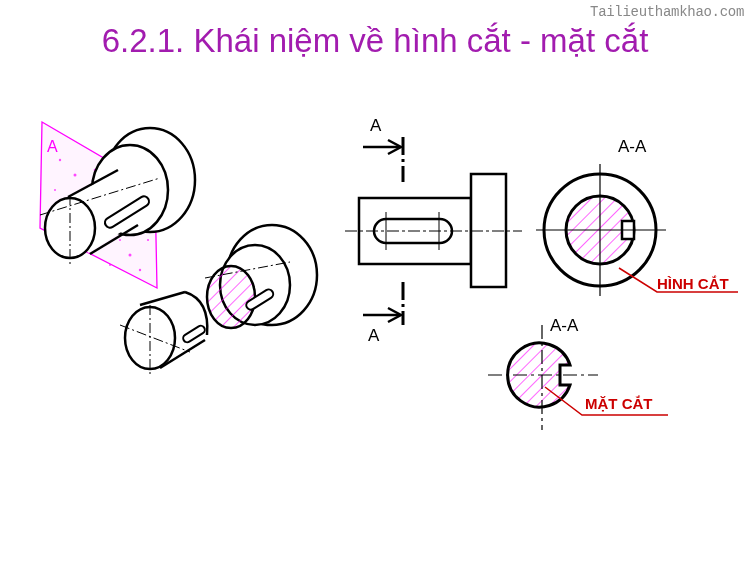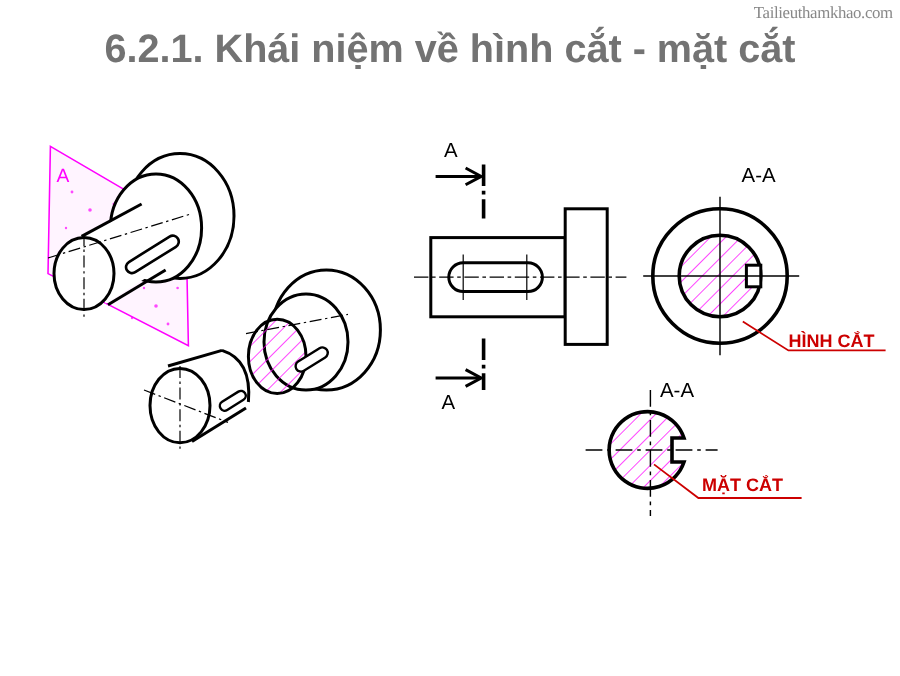--- a/index.html
+++ b/index.html
@@ -1,18 +1,18 @@
 <!DOCTYPE html>
 <html><head>
 <meta charset="utf-8">
 <style>
   html, body { margin:0; padding:0; background:#ffffff; }
   body { width:750px; height:563px; position:relative; overflow:hidden; font-family:"Liberation Sans", sans-serif; }
-  .watermark { position:absolute; right:6px; top:4px; font-size:14px; color:#888; font-family:Liberation Serif, serif; letter-spacing:-0.3px; }
-  .title { position:absolute; left:0; width:750px; top:22px; text-align:center; color:#737373; font-weight:bold; font-size:33px; font-family:"Liberation Sans", sans-serif; }
+  .watermark { position:absolute; right:6px; top:4px; font-size:14px; color:#888; font-family:Liberation Mono, monospace; letter-spacing:-0.3px; }
+  .title { position:absolute; left:0; width:750px; top:22px; text-align:center; color:#a21caf; font-weight:normal; font-size:33px; font-family:"Liberation Sans", sans-serif; }
   svg { position:absolute; left:0; top:0; }
   .lbl { font-family:"Liberation Sans", sans-serif; }
 </style>
 </head>
 <body>
 
 <div class="watermark">Tailieuthamkhao.com</div>
 <div class="title">6.2.1. Khái niệm về hình cắt - mặt cắt</div>
 
 <svg width="750" height="563" viewBox="0 0 750 563">

